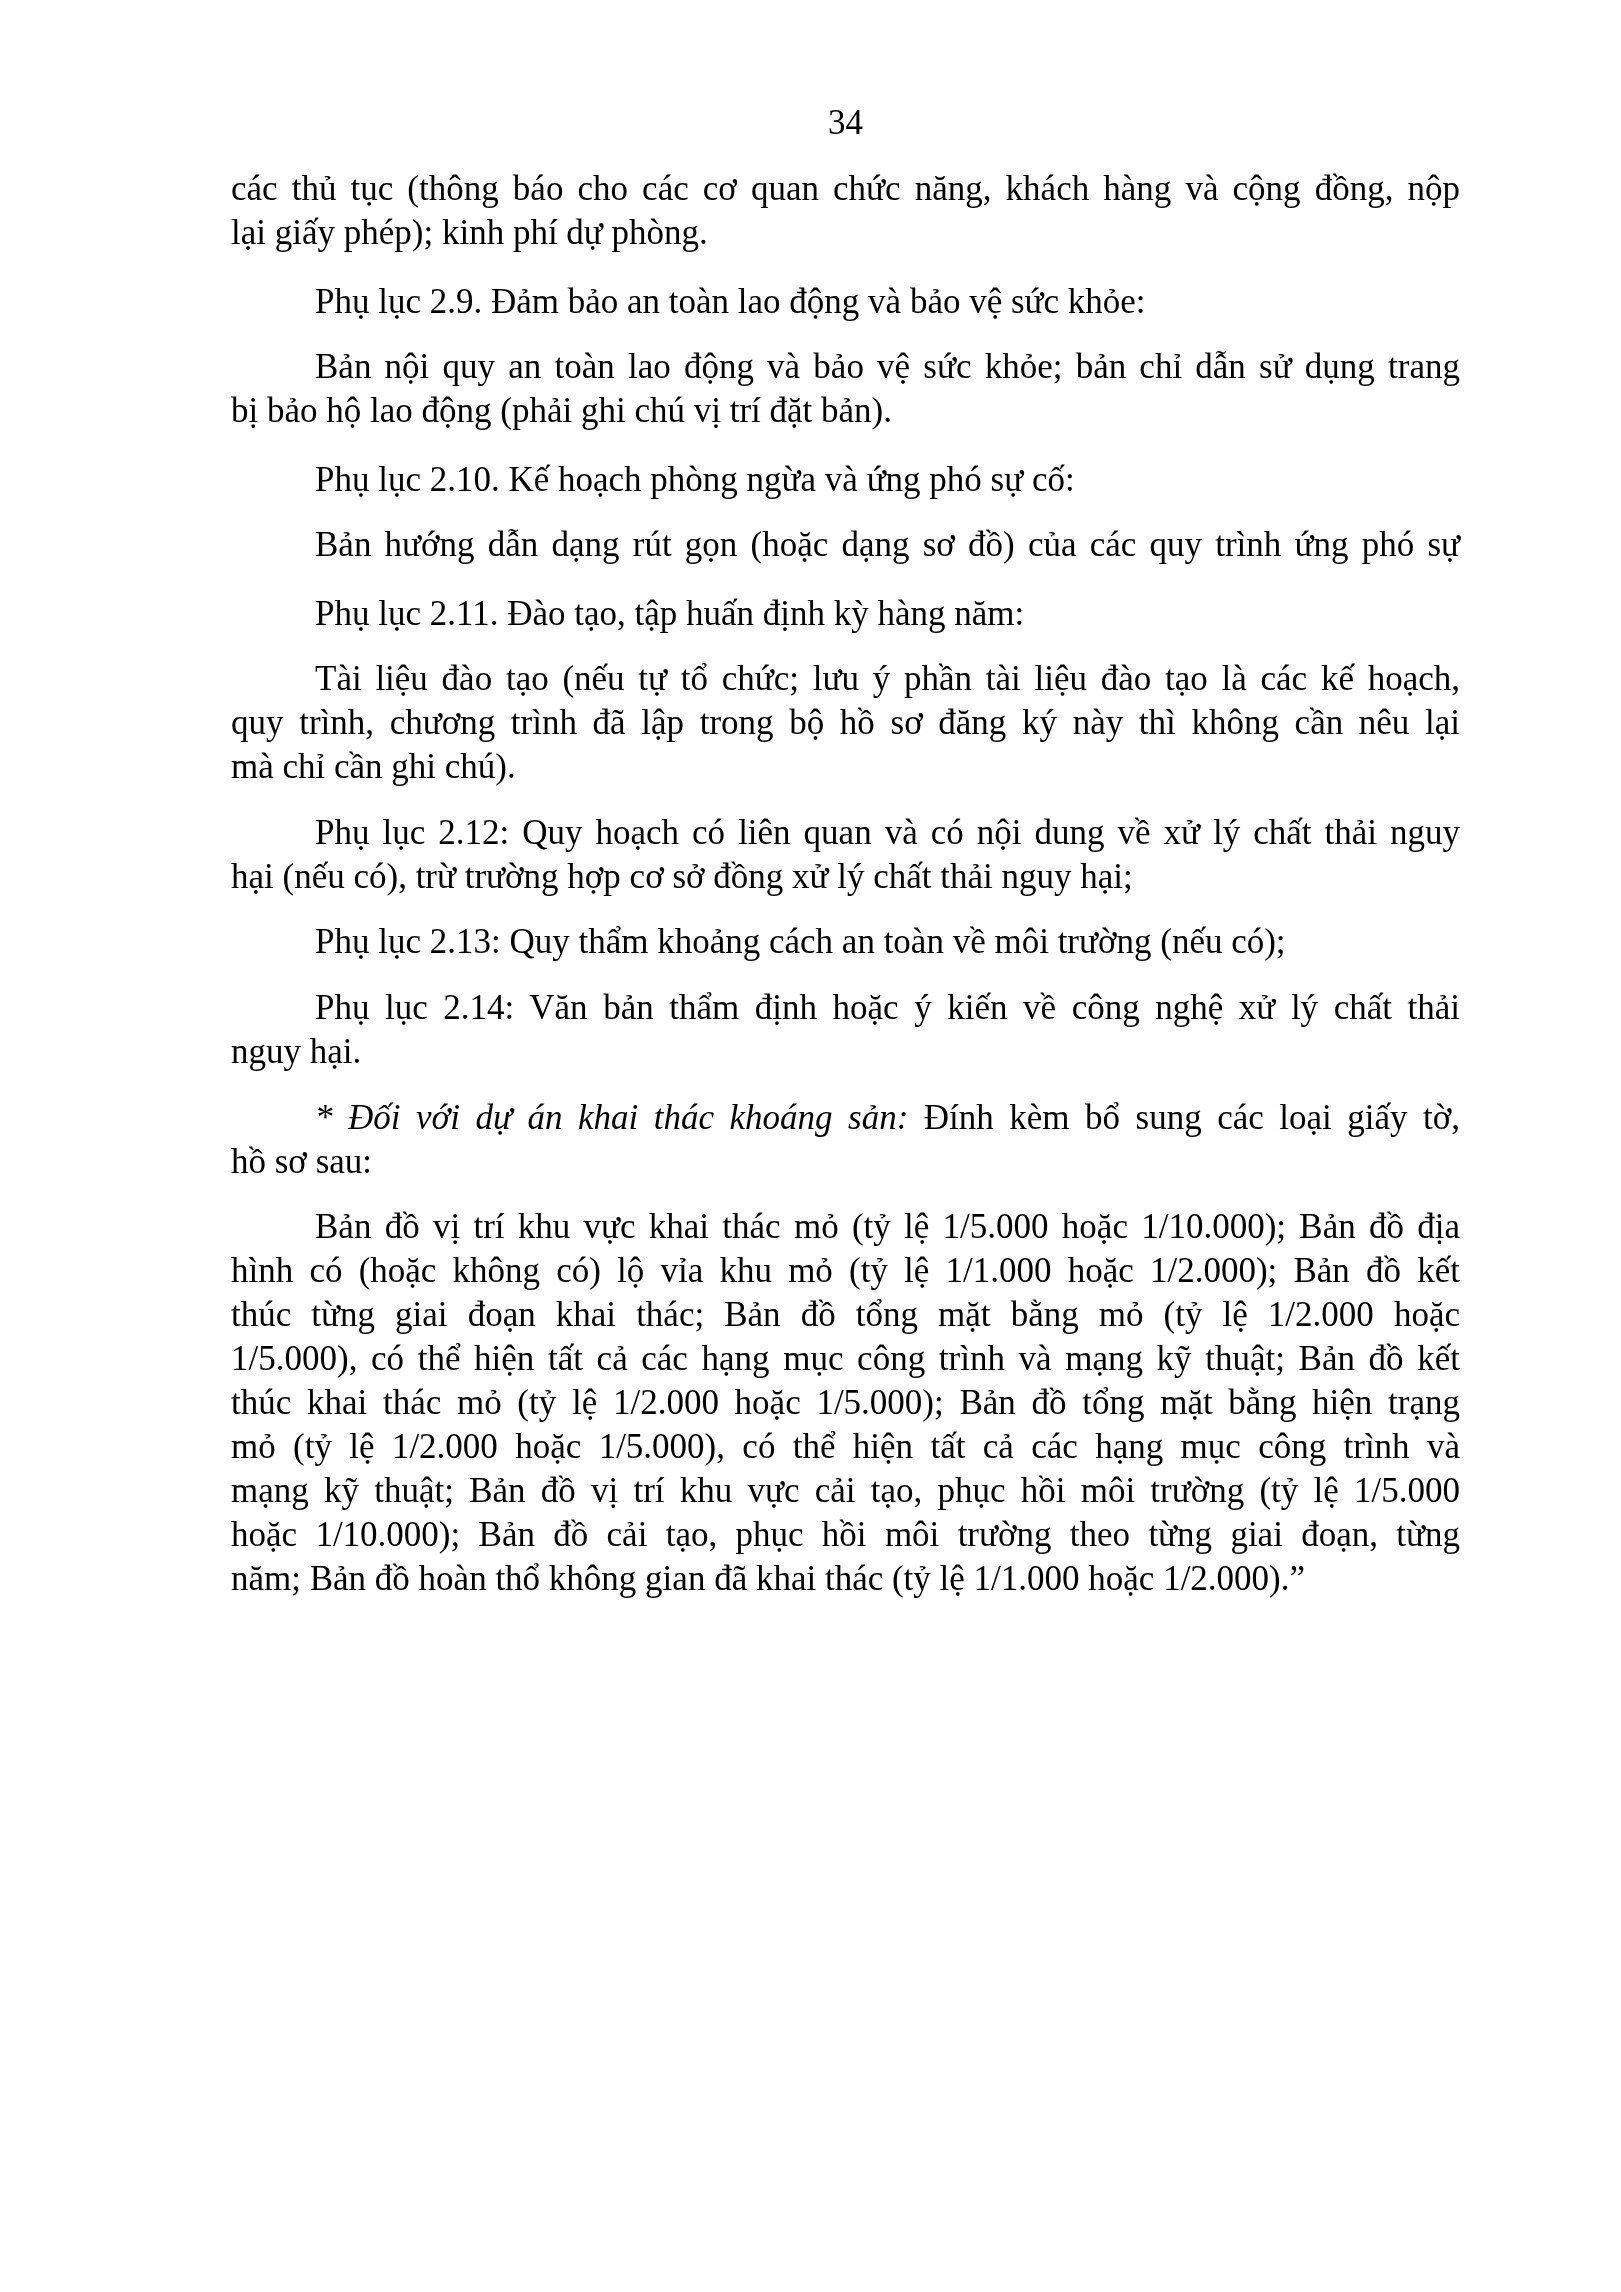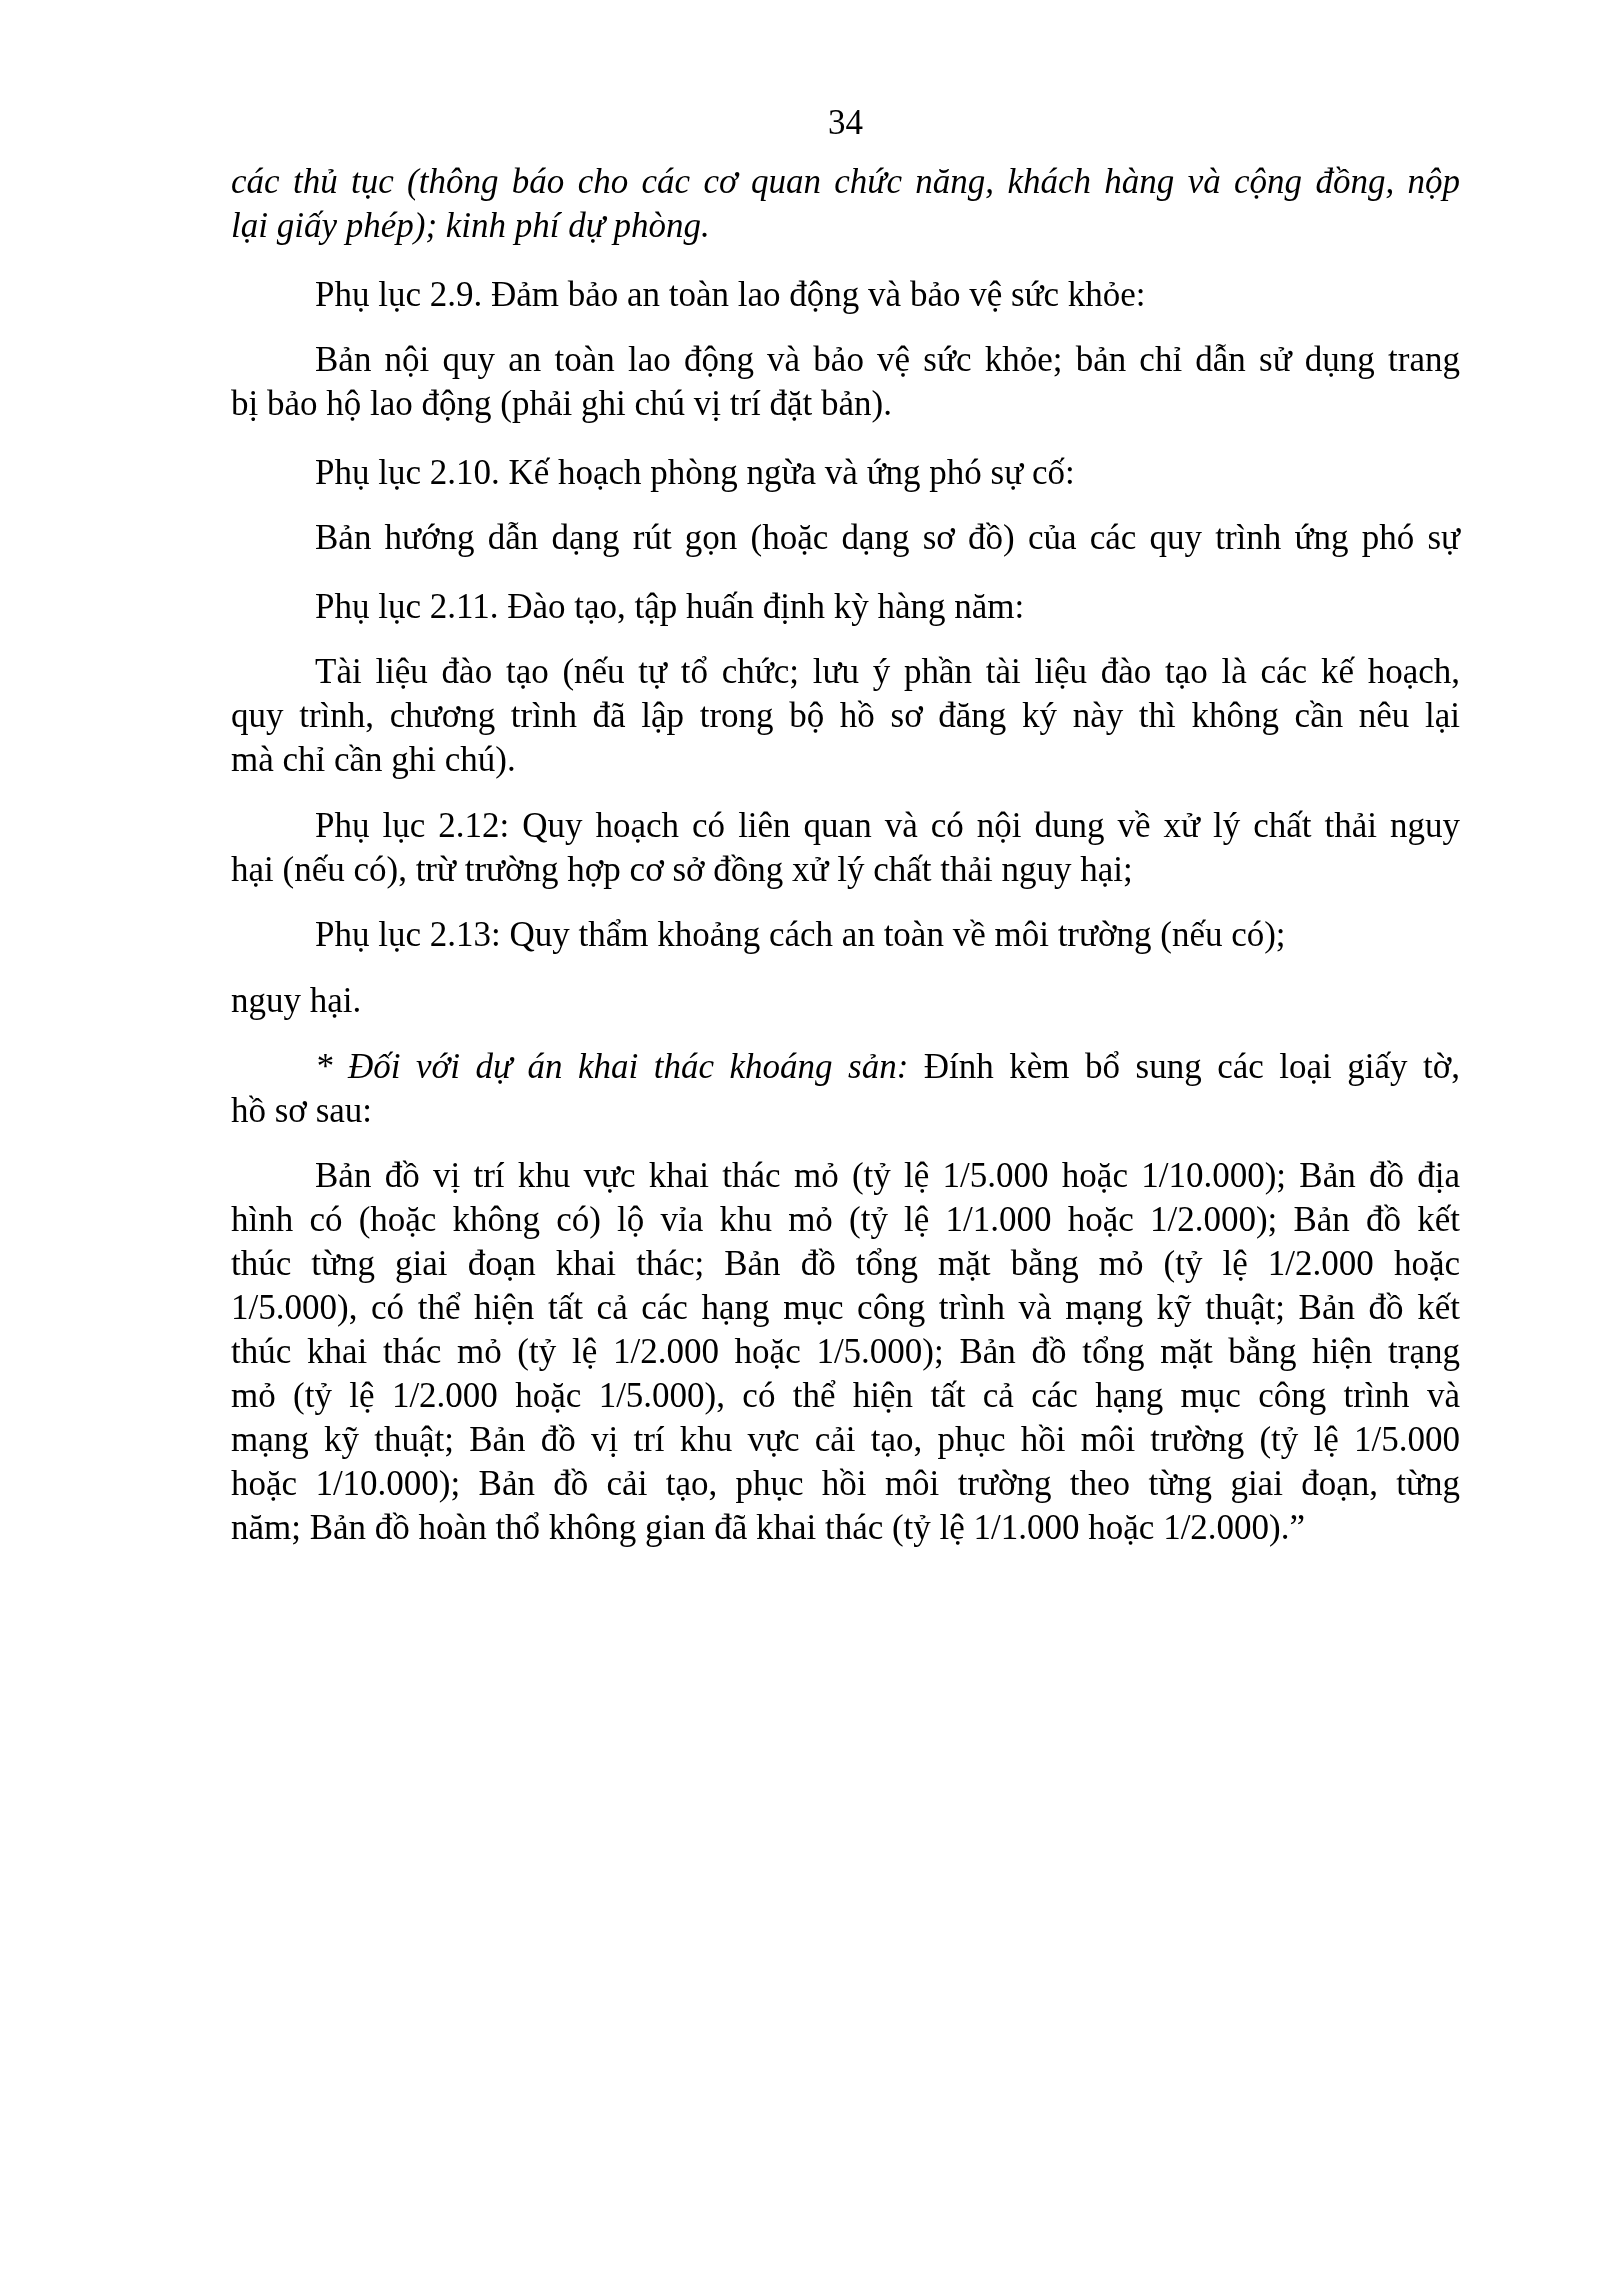--- a/index.html
+++ b/index.html
@@ -37,22 +37,21 @@
     margin: 0;
     text-align: center;
   }
   .para {
     margin: 21.6px 0 0 0;
   }
   [data-name^="heading-"] {
     margin-top: 24.5px;
   }
   [data-name="paragraph-continuation"] {
-    margin-top: 15px;
-    font-style: italic;
+    margin-top: 22px;
   }
   .line {
     text-align: justify;
   }
   .line.fill {
     text-align-last: justify;
     white-space: nowrap;
   }
   .line.indent {
     text-indent: 84px;
@@ -93,20 +92,21 @@
         <div class="line" data-name="text-line"><span data-name="text-run">mà chỉ cần ghi chú).</span></div>
       </div>
       <div class="para" data-name="paragraph-appendix-2-12">
         <div class="line fill indent" data-name="text-line"><span class="b" data-name="text-run">Phụ lục 2.12</span><span data-name="text-run">: Quy hoạch có liên quan và có nội dung về xử lý chất thải nguy</span></div>
         <div class="line" data-name="text-line"><span data-name="text-run">hại (nếu có), trừ trường hợp cơ sở đồng xử lý chất thải nguy hại;</span></div>
       </div>
       <div class="para" data-name="paragraph-appendix-2-13">
         <div class="line indent" data-name="text-line"><span class="b" data-name="text-run">Phụ lục 2.13</span><span data-name="text-run">: Quy thẩm khoảng cách an toàn về môi trường (nếu có);</span></div>
       </div>
       <div class="para" data-name="paragraph-appendix-2-14">
+        <div class="line fill indent" data-name="text-line"><span class="b" data-name="text-run">Phụ lục 2.14</span><span data-name="text-run">: Văn bản thẩm định hoặc ý kiến về công nghệ xử lý chất thải</span></div>
         <div class="line" data-name="text-line"><span data-name="text-run">nguy hại.</span></div>
       </div>
       <div class="para" data-name="paragraph-mining-note">
         <div class="line fill indent" data-name="text-line"><span class="b i" data-name="text-run">* Đối với dự án khai thác khoáng sản:</span><span data-name="text-run"> Đính kèm bổ sung các loại giấy tờ,</span></div>
         <div class="line" data-name="text-line"><span data-name="text-run">hồ sơ sau:</span></div>
       </div>
       <div class="para" data-name="paragraph-mining-maps">
         <div class="line fill indent" data-name="text-line"><span data-name="text-run">Bản đồ vị trí khu vực khai thác mỏ (tỷ lệ 1/5.000 hoặc 1/10.000); Bản đồ địa</span></div>
         <div class="line fill" data-name="text-line"><span data-name="text-run">hình có (hoặc không có) lộ vỉa khu mỏ (tỷ lệ 1/1.000 hoặc 1/2.000); Bản đồ kết</span></div>
         <div class="line fill" data-name="text-line"><span data-name="text-run">thúc từng giai đoạn khai thác; Bản đồ tổng mặt bằng mỏ (tỷ lệ 1/2.000 hoặc</span></div>

